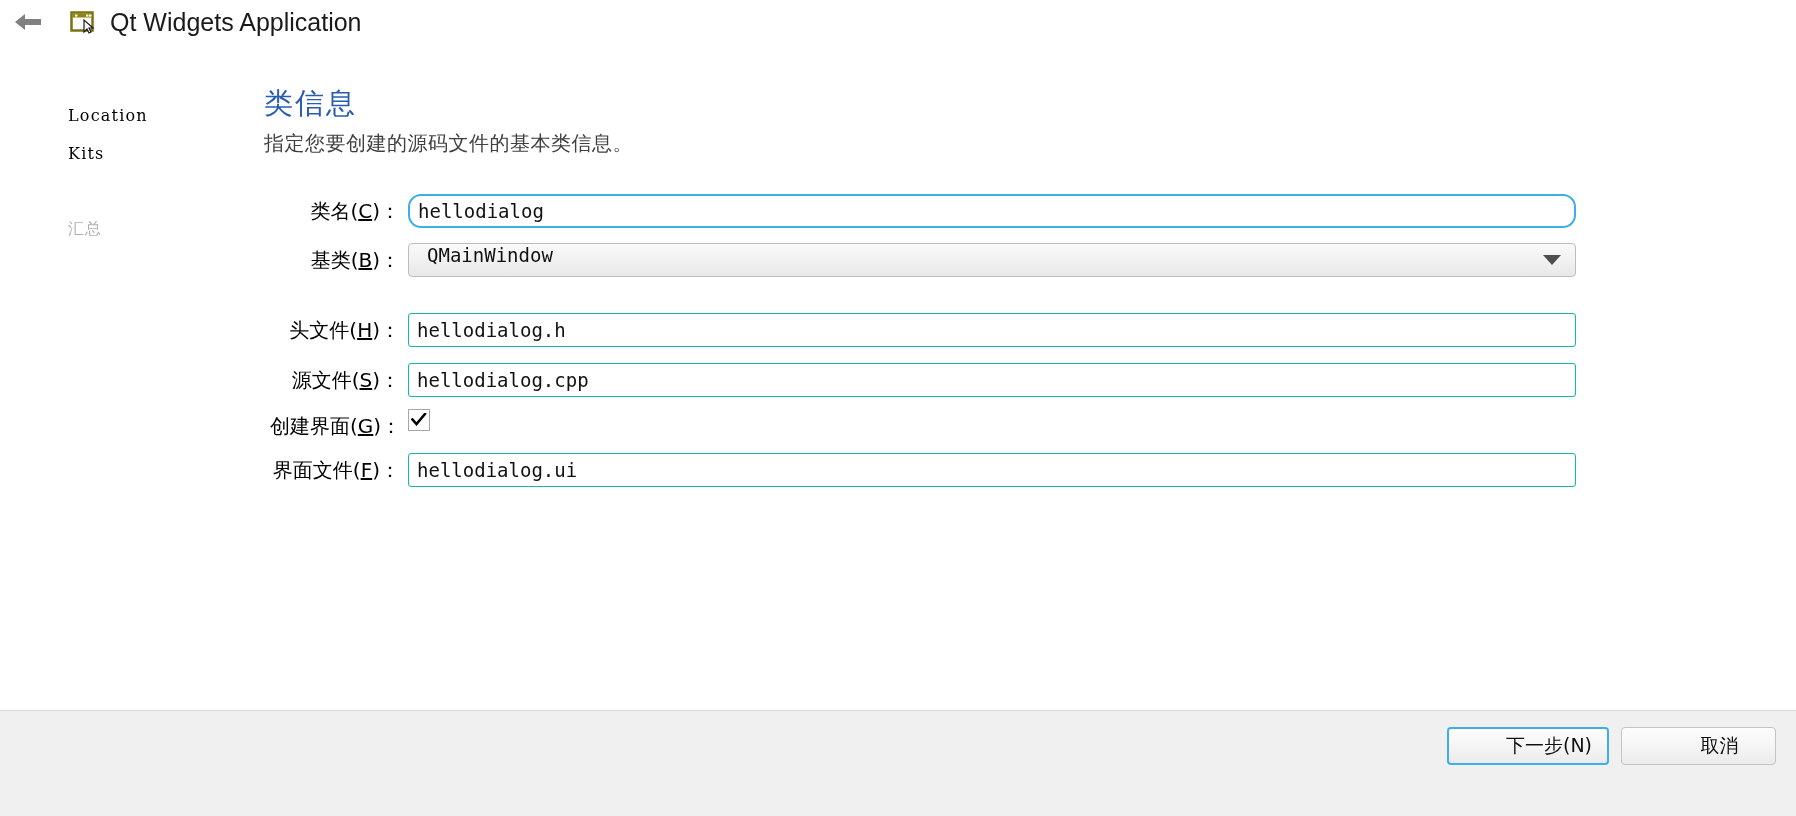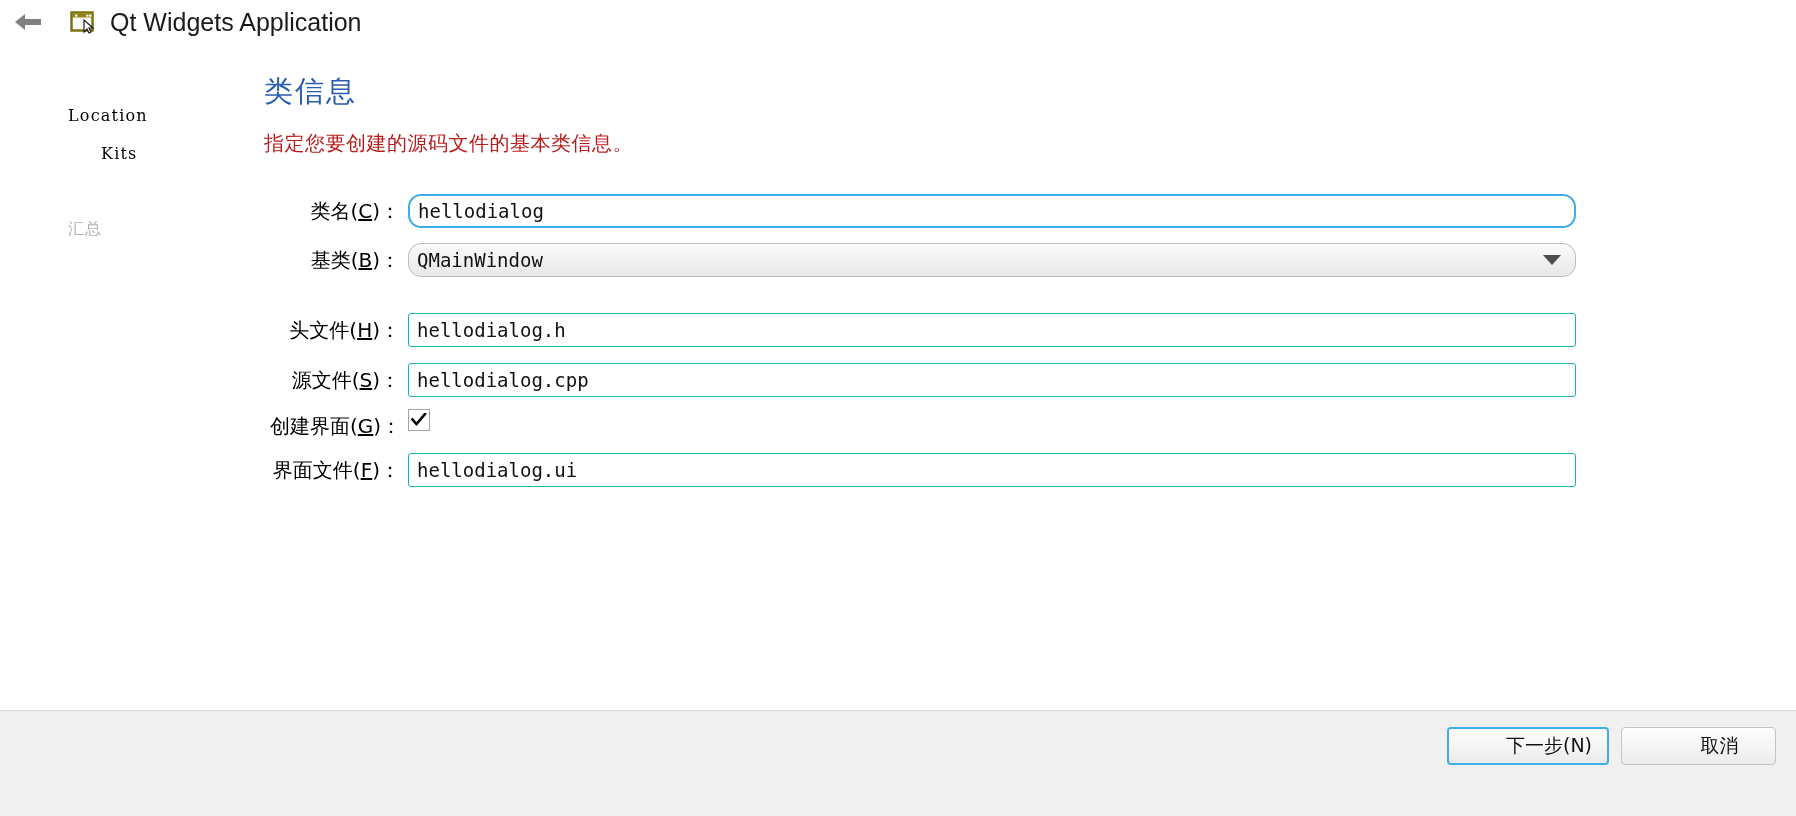--- a/index.html
+++ b/index.html
@@ -101,33 +101,33 @@
 
   
   .main-pane {
     position: absolute;
     top: 0; left: 250px;
     width: 1546px;
     height: 666px;
   }
   .page-title {
     position: absolute;
-    top: 28px; left: 14px;
+    top: 40px; left: 14px;
     font-family: "DejaVu Sans", sans-serif;
     font-size: 29px;
     color: #2a5db0;
     letter-spacing: 2px;
     white-space: nowrap;
   }
   .page-desc {
     position: absolute;
     top: 86px; left: 14px;
     font-family: "DejaVu Sans", sans-serif;
     font-size: 20px;
-    color: #b91c1c;
+    color: #404040;
     letter-spacing: 0.5px;
     white-space: nowrap;
   }
 
   
   .form-area {
     position: absolute;
     top: 150px;
     left: 0px;
     width: 1546px;
@@ -176,26 +176,27 @@
   input.text-field.focused {
     border: 2px solid #3daee9;
     border-radius: 13px;
   }
 
   .combo {
     width: 1168px;
     height: 34px;
     box-sizing: border-box;
     border: 1px solid #bdbdbd;
-    border-radius: 13px;
+    border-radius: 4px;
     background: linear-gradient(to bottom, #fafafa 0%, #f0f0f0 55%, #e8e8e8 100%);
     display: flex;
-    align-items: center;
+    align-items: flex-start;
     position: relative;
     cursor: pointer;
+    padding-left: 10px;
   }
   .combo-text {
     font-family: "DejaVu Sans Mono", "Liberation Mono", monospace;
     font-size: 19px;
     color: #111111;
     padding-left: 8px;
     white-space: nowrap;
   }
   .combo-arrow {
     position: absolute;
@@ -289,21 +290,21 @@
 
 <div class="wizard-body">
 
   <div class="sidebar">
 
     <div class="side-item" style="top:56px;">
       <span class="side-marker"></span>
       <span class="side-label">Location</span>
     </div>
 
-    <div class="side-item" style="top:94px;gap:33px;">
+    <div class="side-item" style="top:94px;">
       <span class="side-marker"></span>
       <span class="side-label">Kits</span>
     </div>
 
 
     <div class="side-item" style="top:170px;">
       <span class="side-marker"></span>
       <span class="side-label cn disabled">汇总</span>
     </div>
   </div>

